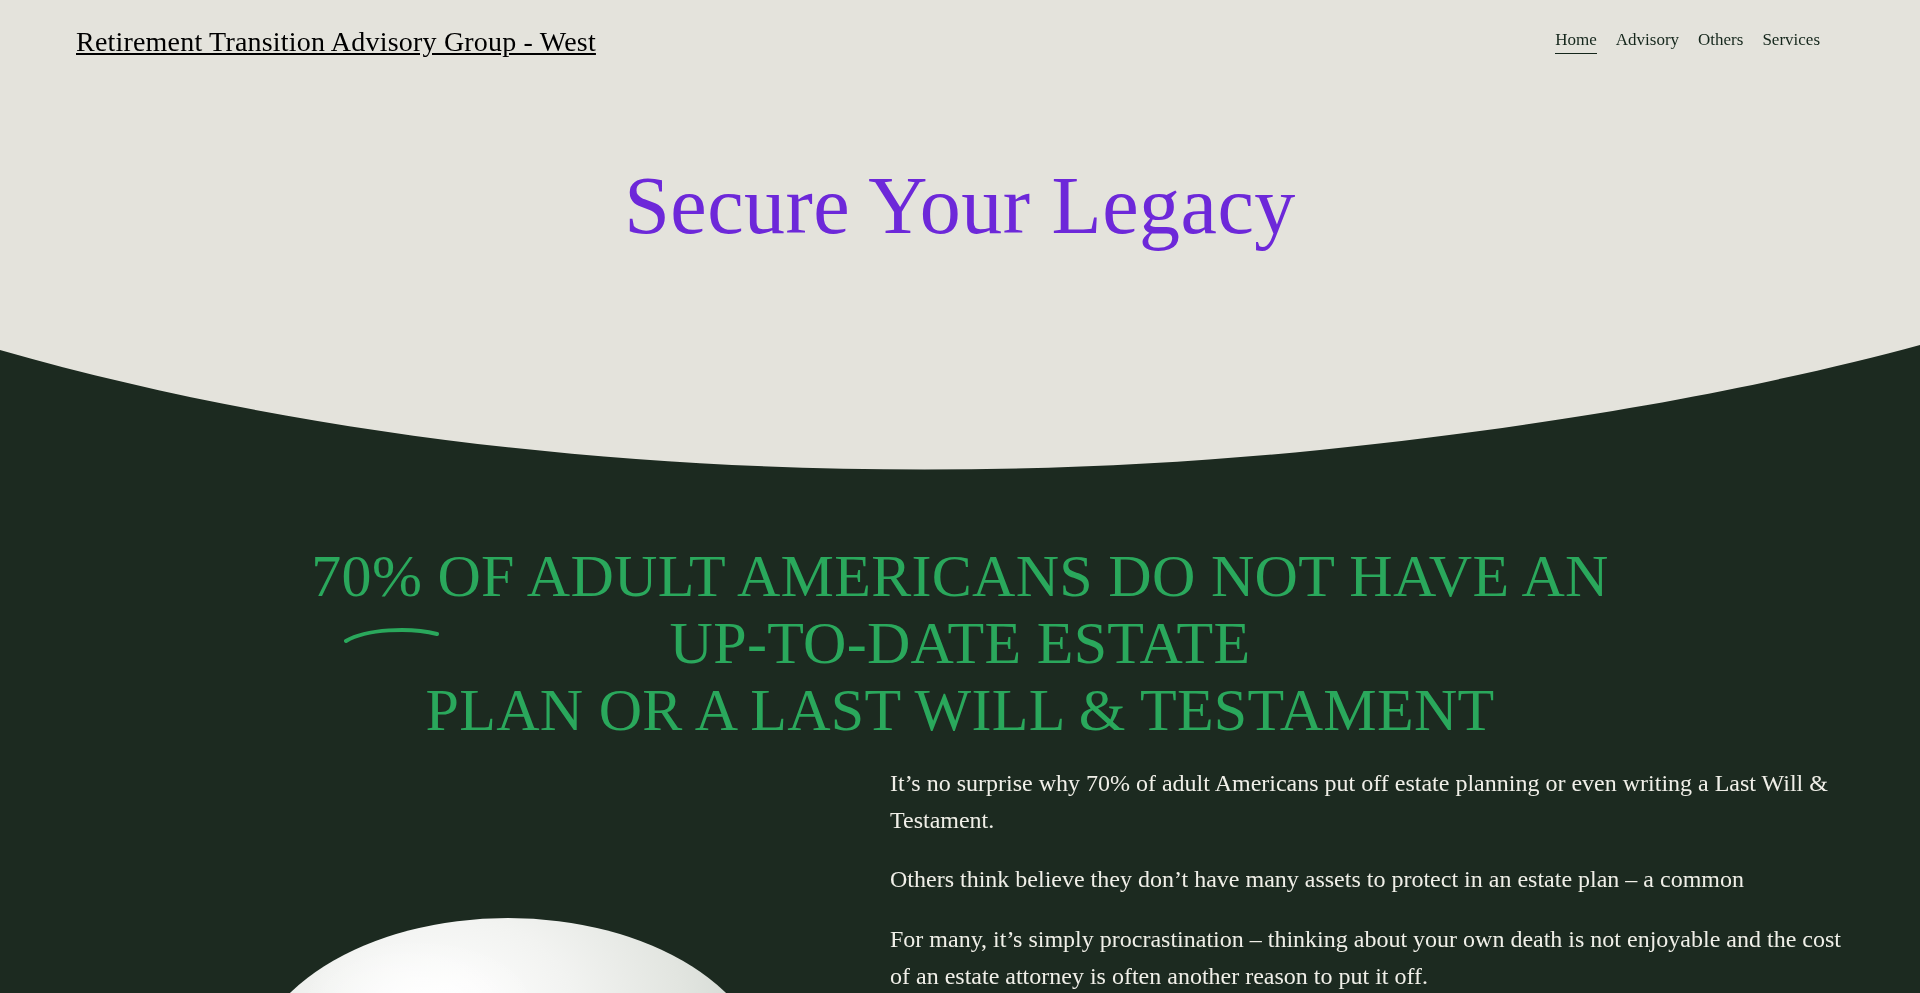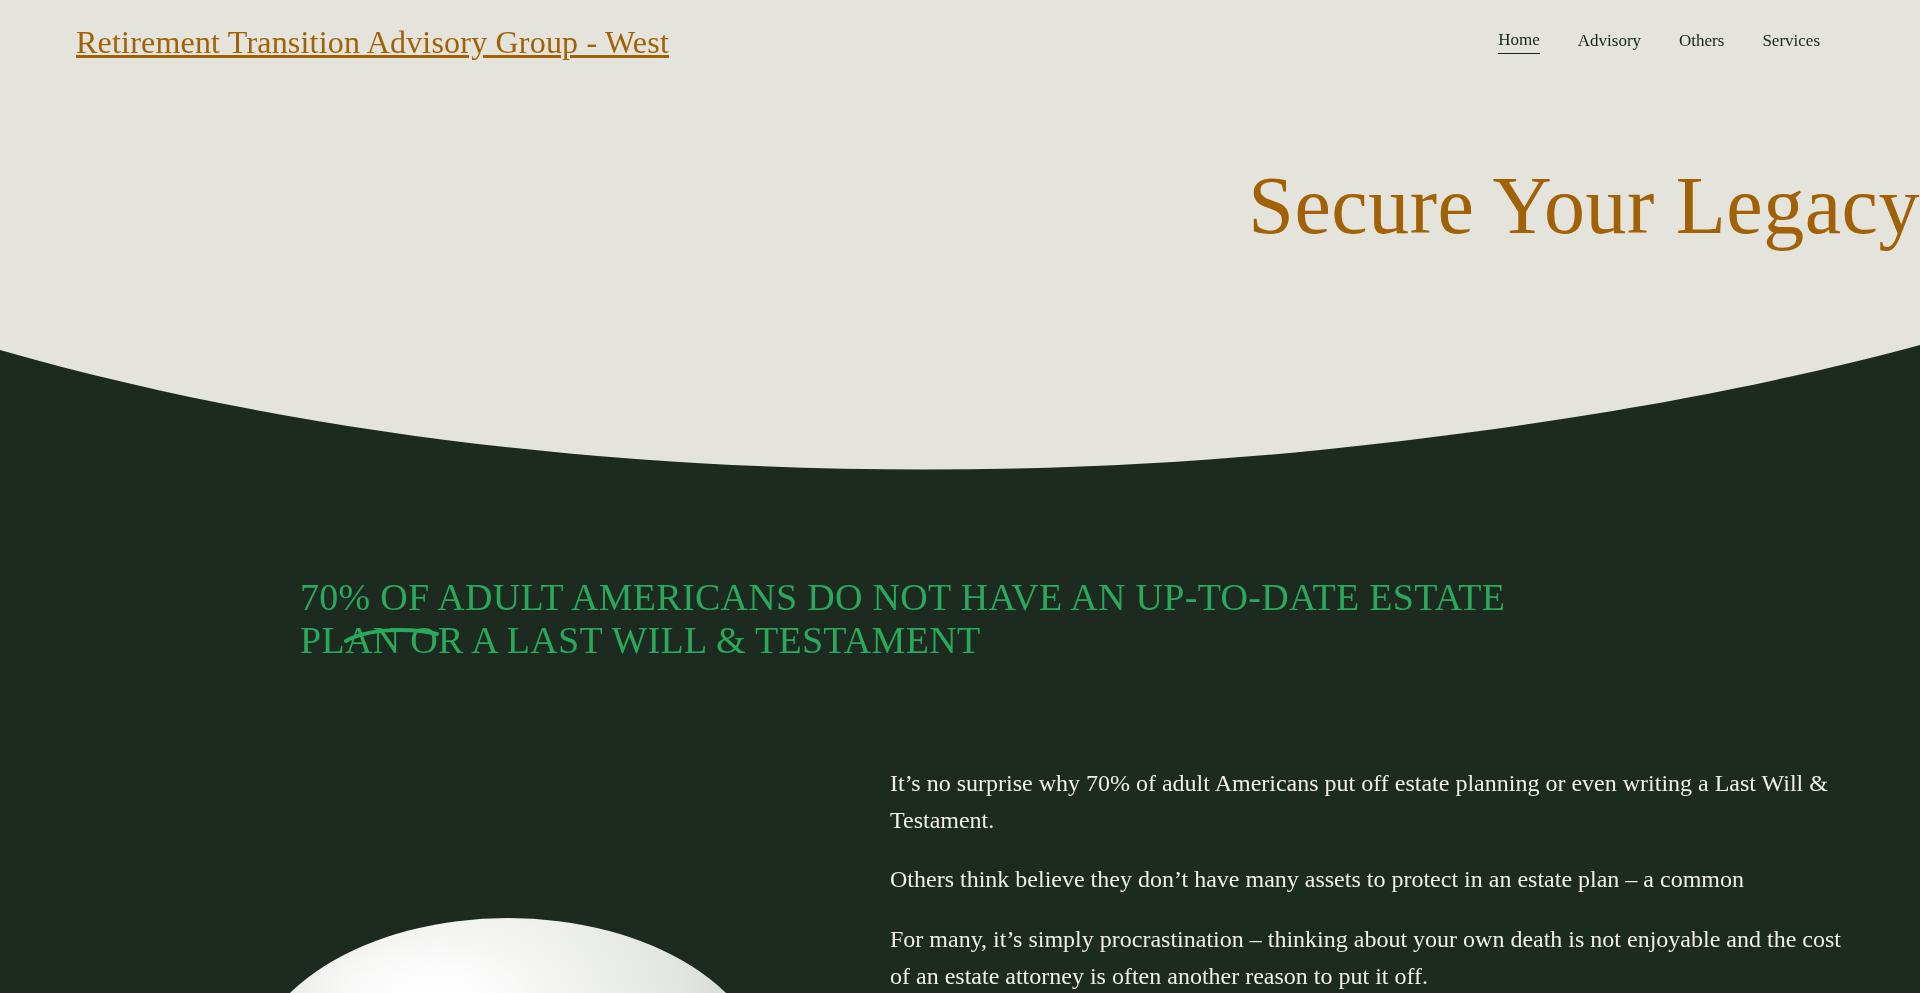--- a/index.html
+++ b/index.html
@@ -40,30 +40,30 @@
     height: 84px;
     display: flex;
     align-items: center;
     justify-content: space-between;
     padding: 0 76px;
     z-index: 5;
   }
 
   .brand {
     font-family: "Liberation Serif", serif;
-    font-size: 32px;
+    font-size: 28px;
     letter-spacing: 0.2px;
-    color: #a16207;
+    color: #000000;
     white-space: nowrap;
   }
 
   .nav-links {
     display: flex;
-    align-items: flex-end;
-    gap: 38px;
+    align-items: flex-start;
+    gap: 19px;
     padding-right: 24px;
   }
 
   .nav-link {
     font-family: "Liberation Serif", serif;
     font-size: 17px;
     color: #14261b;
     text-decoration: none;
     line-height: 1.2;
     padding-bottom: 2px;
@@ -71,26 +71,26 @@
 
   .nav-link.active {
     border-bottom: 1px solid #14261b;
   }
 
   .hero-title {
     position: absolute;
     top: 165px;
     left: 0;
     width: 1920px;
-    text-align: right;
+    text-align: center;
     font-family: "Liberation Serif", serif;
     font-size: 82px;
     line-height: 1;
     font-weight: 400;
-    color: #a16207;
+    color: #6d28d9;
     letter-spacing: 0.5px;
   }
 
   
   .dark-section {
     position: absolute;
     top: 0; left: 0;
     width: 1920px;
     height: 993px;
     z-index: 2;
@@ -108,26 +108,27 @@
   .dark-content {
     position: absolute;
     top: 0; left: 0;
     width: 1920px;
     height: 993px;
     z-index: 3;
   }
 
   .stat-heading {
     position: absolute;
-    top: 576px;
+    top: 543px;
     left: 50%;
     transform: translateX(-50%);
     width: 1320px;
-    font-family: "Liberation Serif", serif;
-    font-size: 38px;
+    text-align: center;
+    font-family: "Liberation Serif", serif;
+    font-size: 60px;
     line-height: 1.12;
     color: #2aa85c;
     letter-spacing: 0.3px;
   }
 
   .stat-heading .pct {
     position: relative;
     display: inline-block;
   }
 

